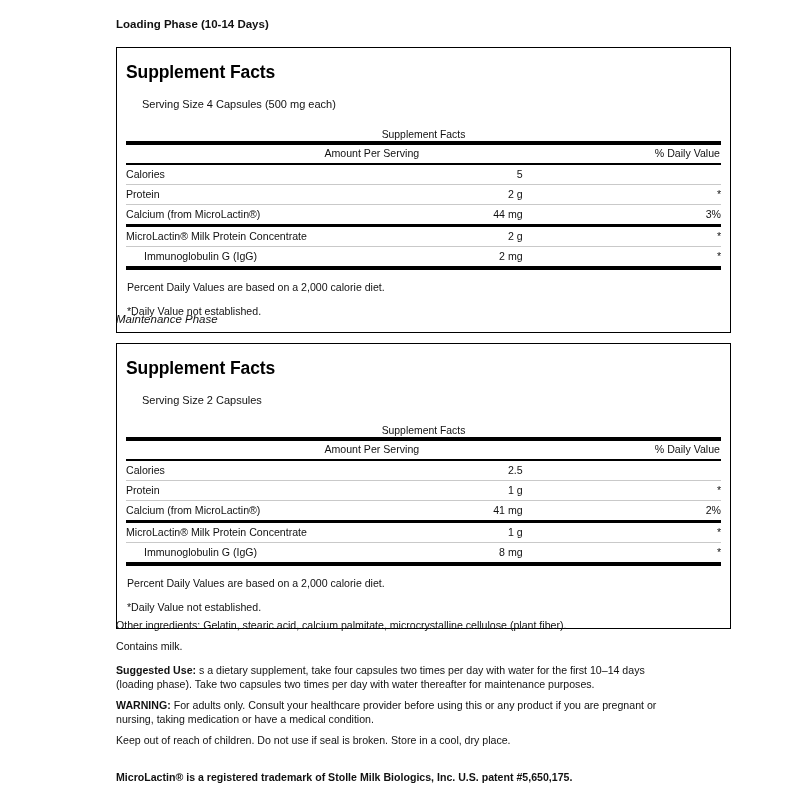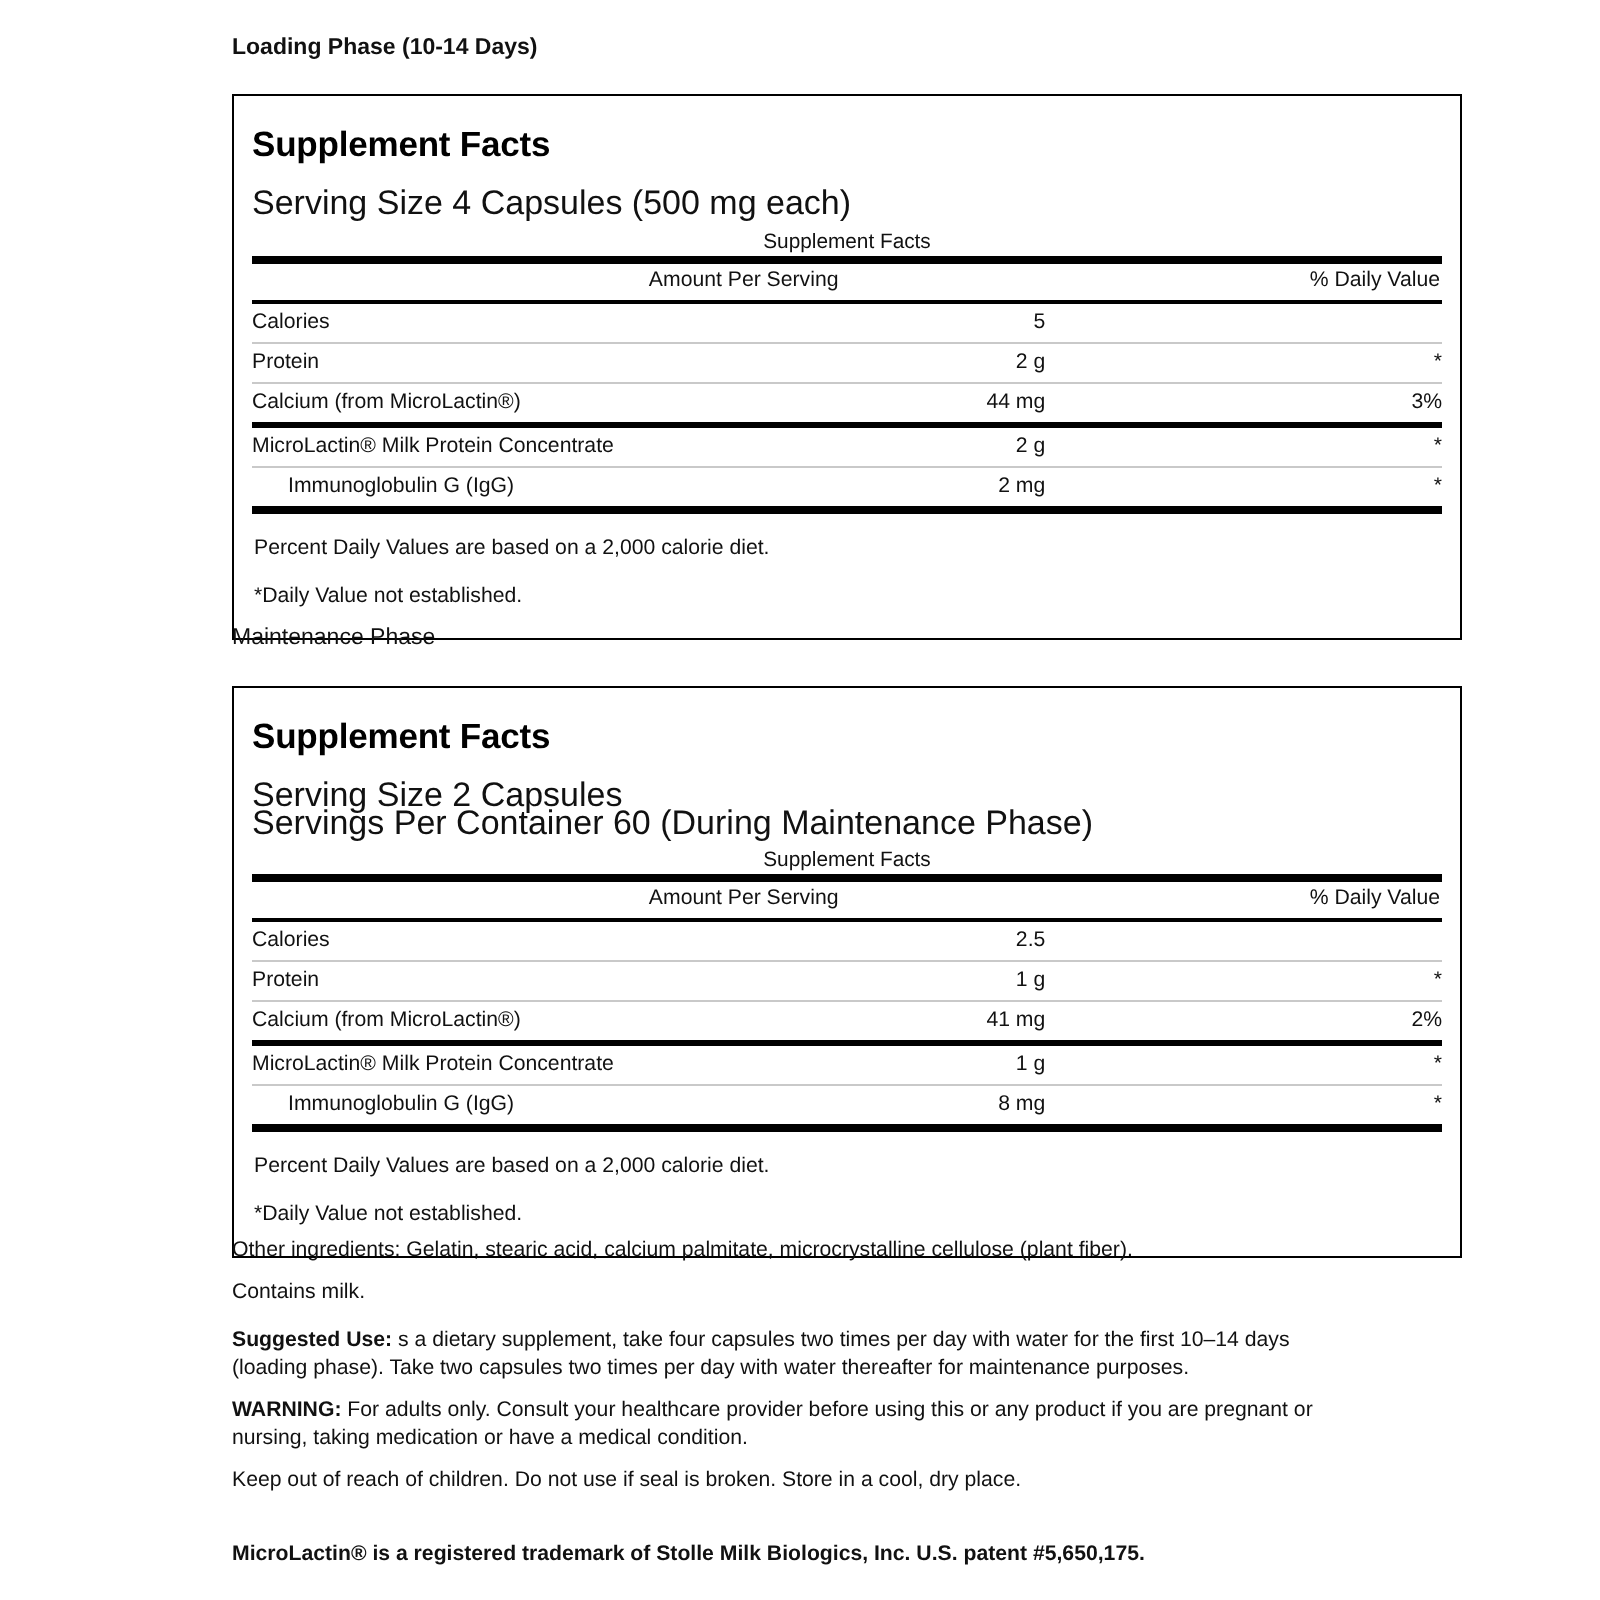--- a/index.html
+++ b/index.html
@@ -40,24 +40,24 @@
   }
   .sf-title {
     font-size: 17.5px;
     font-weight: bold;
     letter-spacing: -0.1px;
     color: #000;
     margin: 0 0 13px 0;
     line-height: 20px;
   }
   .sf-serving {
-    font-size: 17px;
+    font-size: 11px;
     line-height: 13.5px;
     color: #111;
-    margin: 0;
+    margin: 16px;
   }
 
   .sf-caption {
     text-align: center;
     font-size: 10.4px;
     line-height: 13px;
     color: #111;
     margin-top: 6px;
   }
 
@@ -201,27 +201,26 @@
     </table>
 
     <div class="rule-thick"></div>
 
     <div class="sf-footer">
       <p>Percent Daily Values are based on a 2,000 calorie diet.</p>
       <p>*Daily Value not established.</p>
     </div>
   </div>
 
-  <div class="phase-label" style="top:312px;">Maintenance Phase</div>
+  <div class="phase-label" style="top:312px;font-style:italic;">Maintenance Phase</div>
 
   <div class="sf-panel" style="top:343px;">
     <div class="sf-title">Supplement Facts</div>
 
     <p class="sf-serving">Serving Size 2 Capsules</p>
-    <p class="sf-serving">Servings Per Container 60 (During Maintenance Phase)</p>
 
     <div class="sf-caption">Supplement Facts</div>
 
     <div class="rule-thick"></div>
 
     <table class="sf-table">
       <tbody>
         <tr class="hdr">
           <td class="c-amount-hdr" colspan="2">Amount Per Serving</td>
           <td class="c-dv-hdr">% Daily Value</td>

